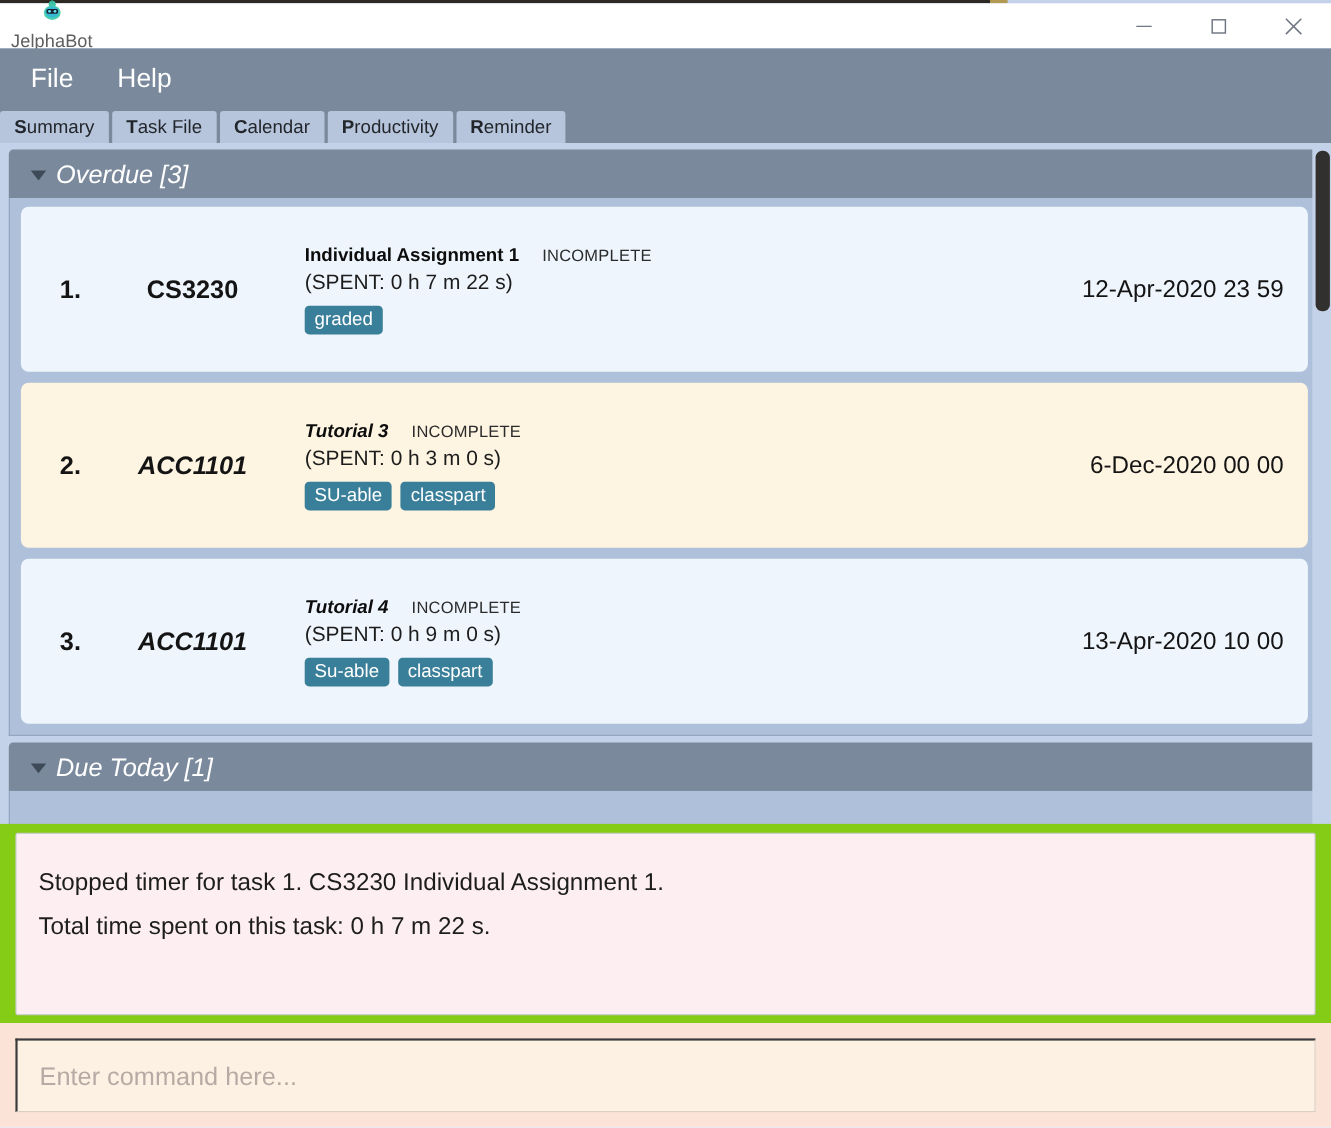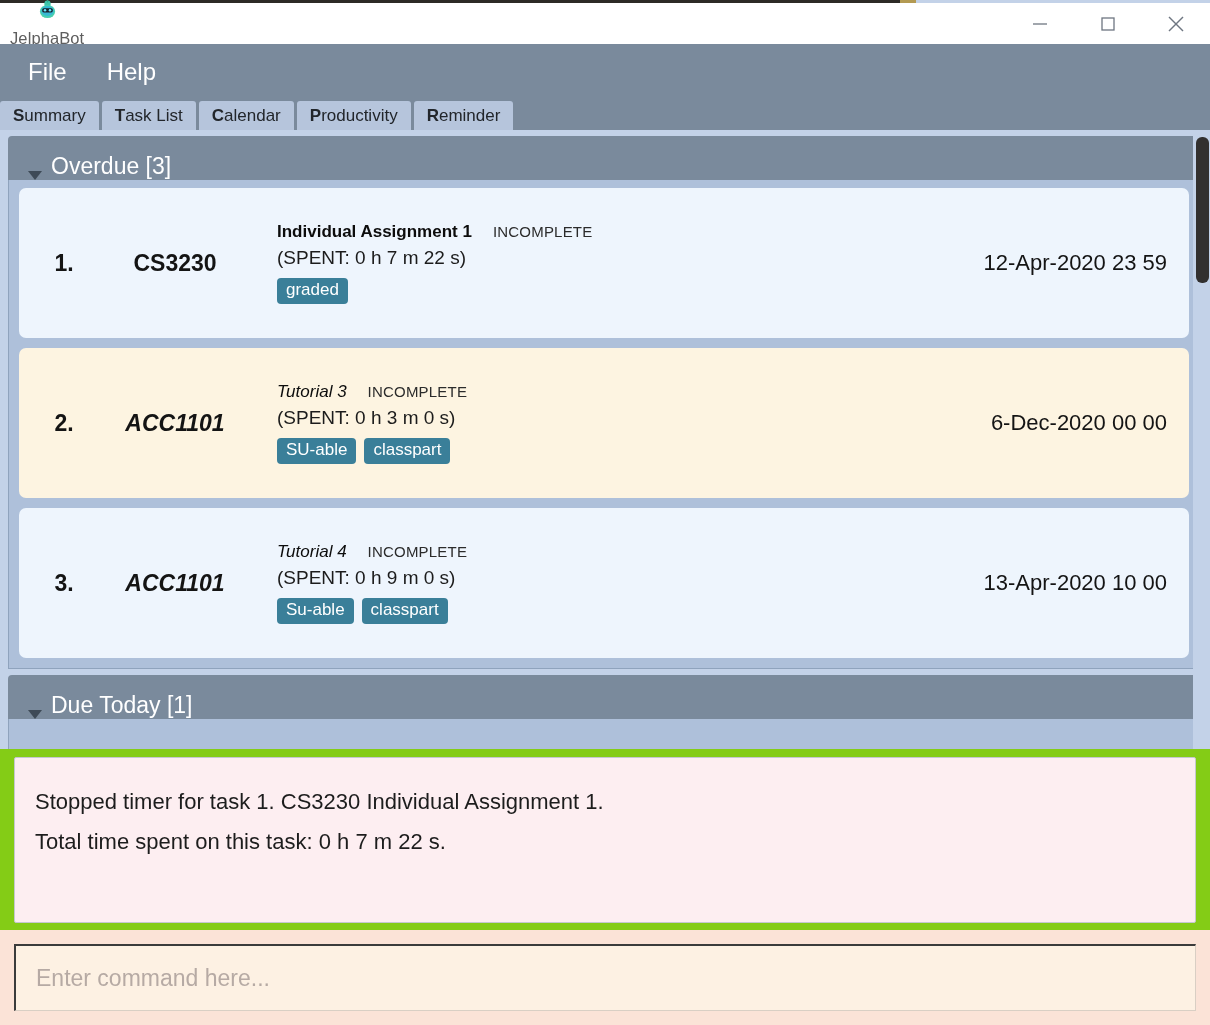--- a/index.html
+++ b/index.html
@@ -135,25 +135,26 @@
   }
 
   .section {
     position: relative;
     margin: 6px 10px 0 8px;
   }
   .section-header {
     background: #7a8a9c;
     height: 44px;
     display: flex;
-    align-items: flex-end;
+    align-items: center;
     padding-left: 20px;
     border-top-left-radius: 4px;
     border-top-right-radius: 4px;
     gap: 9px;
+    font-style: italic;
   }
   .caret {
     width: 0; height: 0;
     border-left: 7px solid transparent;
     border-right: 7px solid transparent;
     border-top: 9px solid #3e4a57;
     margin-top: 3px;
   }
   .section-title {
     color: #ffffff;
@@ -246,21 +247,21 @@
     text-align: right;
     white-space: nowrap;
     padding-left: 12px;
   }
 
   
   .task-card.italic .card-module,
   .task-card.italic .card-name {
     font-style: italic;
   }
-  .task-card.italic .card-name { font-weight: normal; }
+  .task-card.italic .card-name { font-weight: bold; }
 
   
   .vscroll-track {
     position: absolute;
     top: 130px; right: 0;
     width: 17px;
     height: 625px;
     background: #c3d2e8;
   }
   .vscroll-thumb {
@@ -370,21 +371,21 @@
     <div class="menu-item">Help</div>
   </div>
 
   <div class="tabbar">
     <div class="tab tab-first">
       <span class="mnem">S</span>
         <span>ummary</span>
     </div>
     <div class="tab">
       <span class="mnem">T</span>
-        <span>ask List</span>
+        <span>ask File</span>
     </div>
     <div class="tab">
       <span class="mnem">C</span>
         <span>alendar</span>
     </div>
     <div class="tab">
       <span class="mnem">P</span>
         <span>roductivity</span>
     </div>
     <div class="tab">

